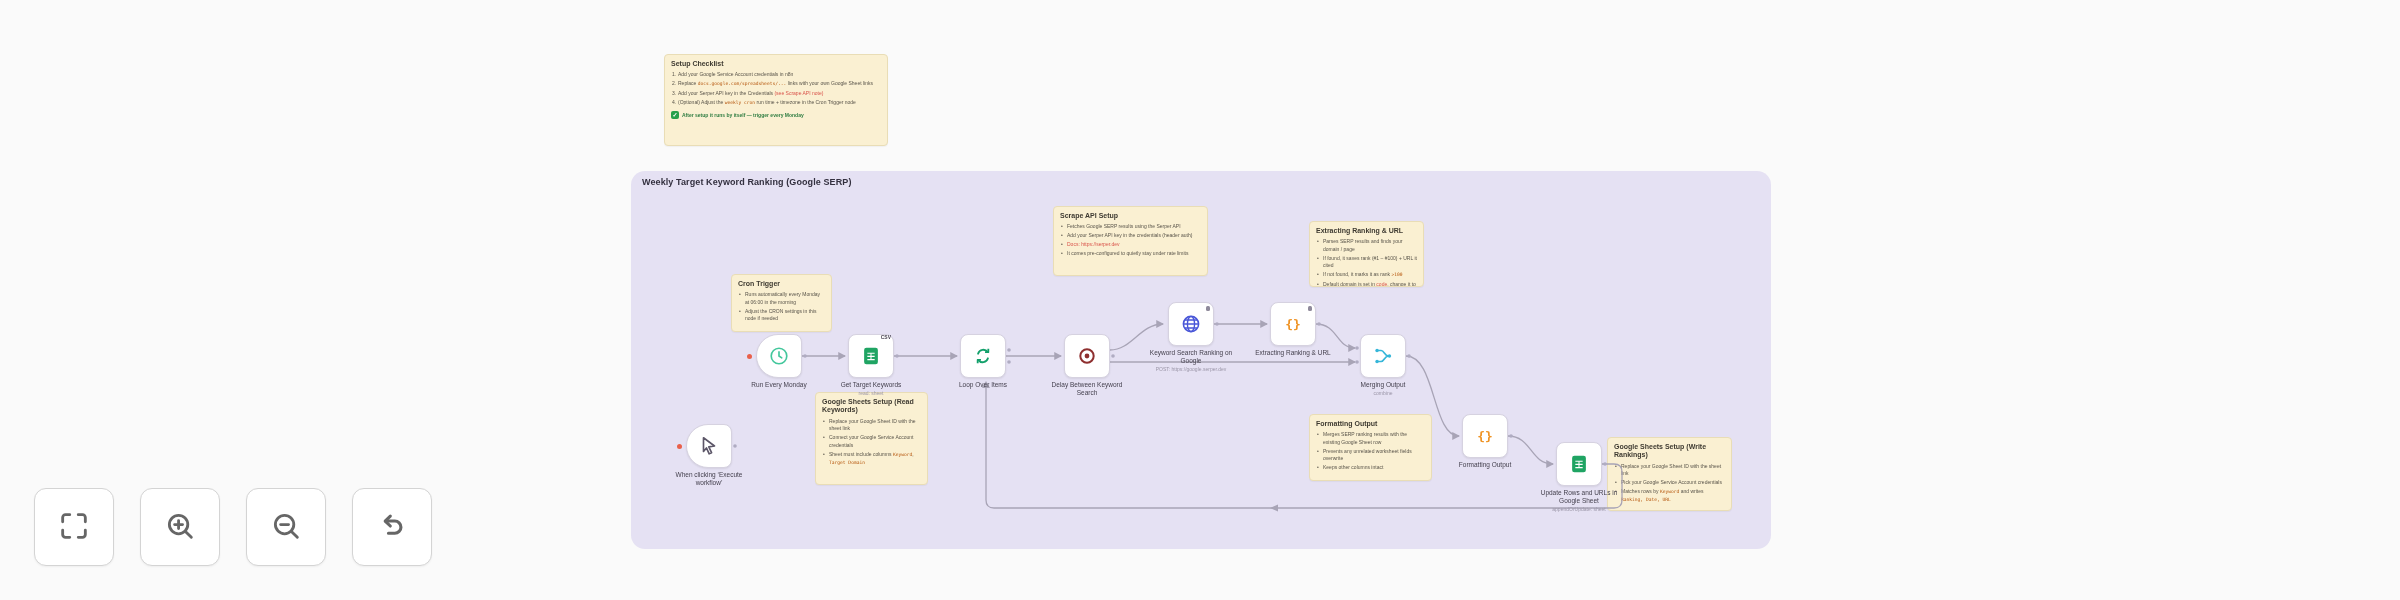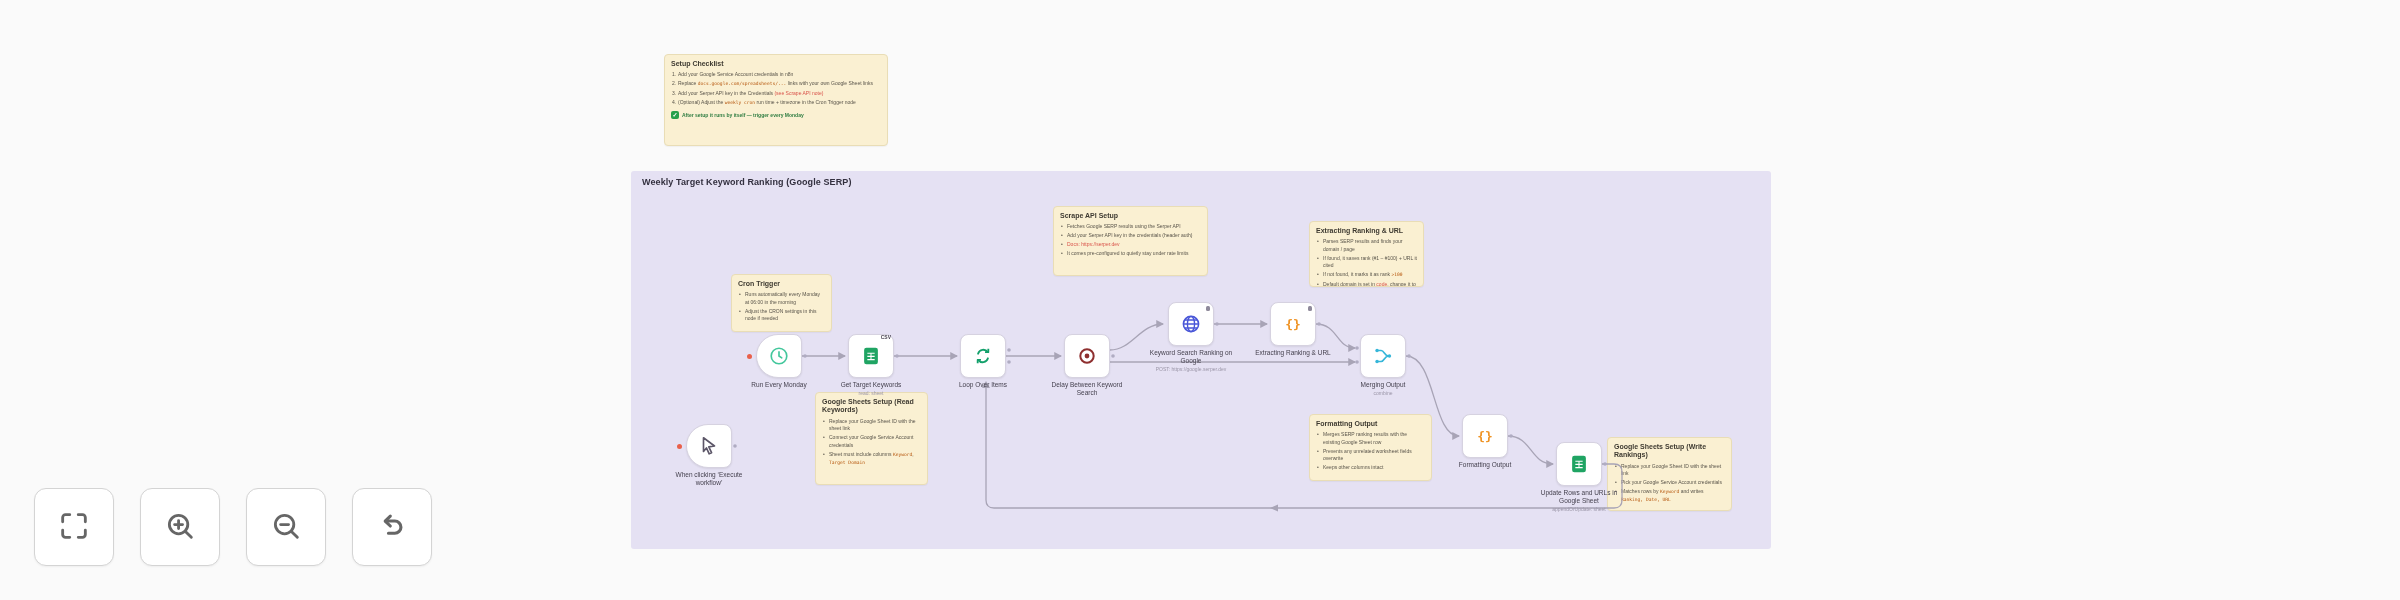--- a/index.html
+++ b/index.html
@@ -4,21 +4,21 @@
 <style>
   :root{
     --bg:#fafafa; --canvas-bg:#e5e1f3; --sticky-bg:#faf0d2; --sticky-border:#e9ddb6;
     --edge:#a8a4b6; --label:#45414e; --sub:#9b96a8;
   }
   *{box-sizing:border-box; margin:0; padding:0;}
   html,body{background:#fff;}
   .stage{position:relative; width:2400px; height:600px; background:var(--bg);
          font-family:"Liberation Sans", sans-serif; overflow:hidden;}
   .canvas-group{position:absolute; left:631px; top:171px; width:1140px; height:378px;
-                background:var(--canvas-bg); border-radius:3px;}
+                background:var(--canvas-bg); border-radius:14px;}
   .canvas-title{position:absolute; left:11px; top:6px; font-size:9px; font-weight:700; color:#33303f; letter-spacing:.1px;}
   .sticky{position:absolute; background:var(--sticky-bg); border:1px solid var(--sticky-border);
           border-radius:4px; padding:5px 6px; overflow:hidden; box-shadow:0 1px 1px rgba(0,0,0,.04);}
   .sticky h3{font-size:7px; font-weight:700; color:#3e3a31; margin-bottom:3px; line-height:1.2;}
   .sticky ul,.sticky ol{font-size:5px; color:#59544a; line-height:1.5; list-style:none; margin-left:1px;}
   .sticky li{padding-left:6px; position:relative; margin-bottom:1.5px;}
   .sticky ul li::before{content:"•"; position:absolute; left:0; top:0; color:#59544a;}
   .sticky ol{counter-reset:li;}
   .sticky ol li::before{counter-increment:li; content:counter(li) "."; position:absolute; left:0; top:0; color:#59544a;}
   .tok-code{color:#b45309; font-family:"DejaVu Sans Mono", monospace; font-size:4.6px;}

